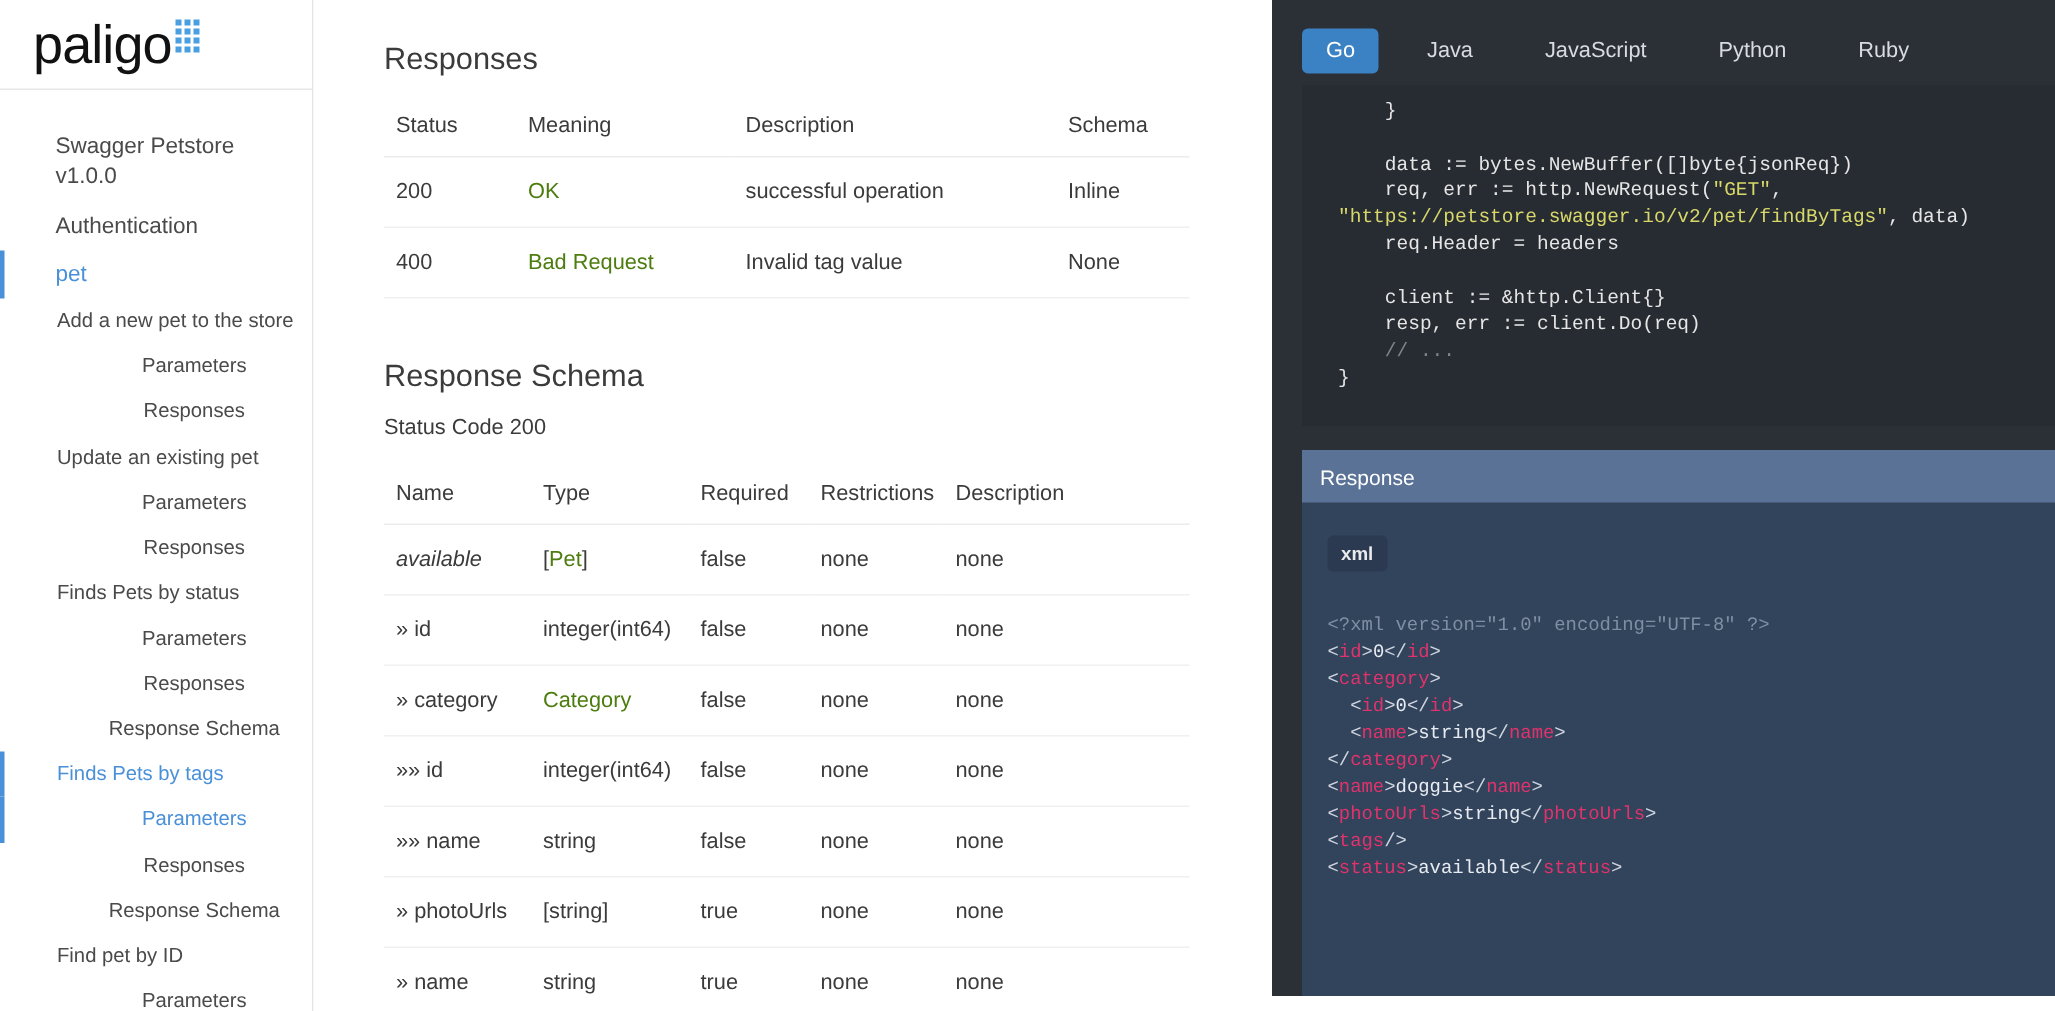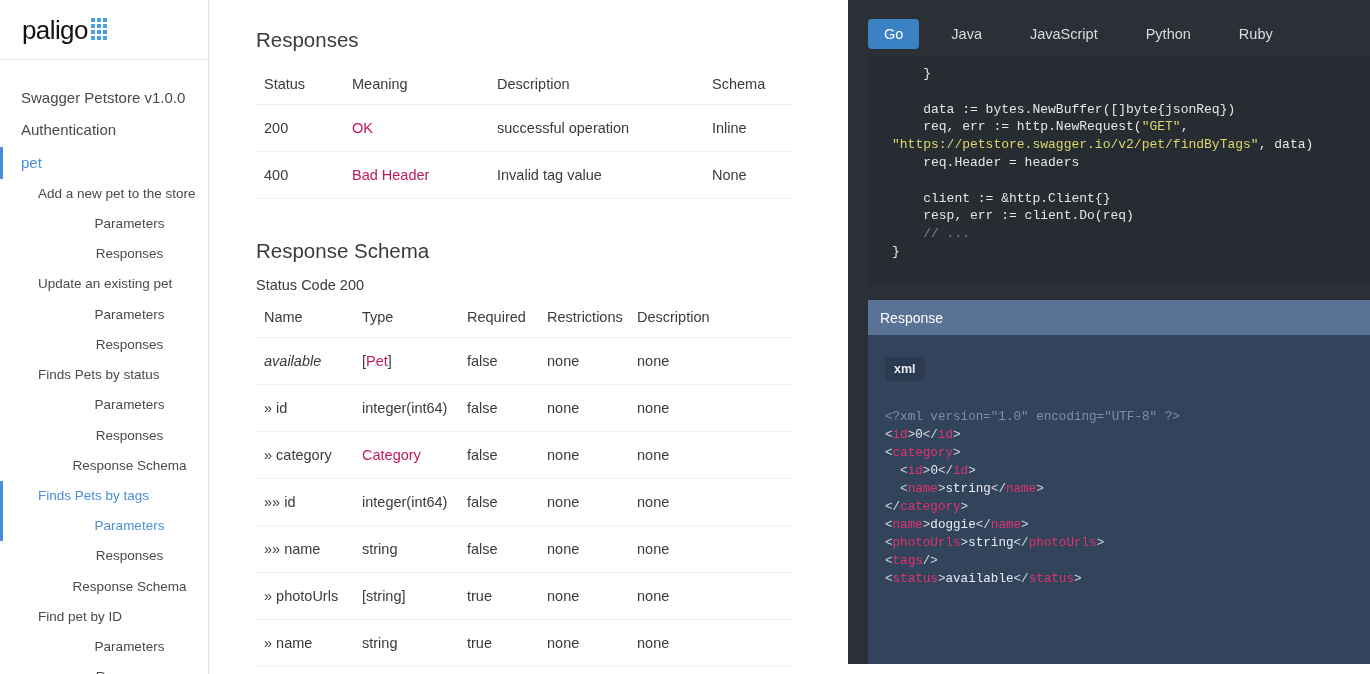--- a/index.html
+++ b/index.html
@@ -21,21 +21,21 @@
     overflow: hidden;
   }
   .logo-wrap {
     height: 60px;
     border-bottom: 1px solid #e8e8e8;
     display: flex; align-items: center;
     padding-left: 22px;
   }
   .logo { display: flex; align-items: flex-start; }
   .logo-text {
-    font-size: 26px;
+    font-size: 36px;
     color: #111111;
     letter-spacing: -0.6px;
     line-height: 1;
     font-weight: 400;
   }
   .logo-grid {
     display: grid;
     grid-template-columns: repeat(3, 4px);
     grid-auto-rows: 4px;
     gap: 2px;
@@ -47,21 +47,21 @@
   .nav { padding-top: 22px; }
   .nav-item {
     font-size: 14.5px;
     color: #4a4a4a;
     line-height: 1.35;
     padding: 6px 10px 6px 18px;
     border-left: 3px solid transparent;
     cursor: pointer;
     white-space: normal;
   }
-  .nav-item.lvl0 { padding-left: 18px; font-size: 15px; }
+  .nav-item.lvl0 { padding-left: 34px; font-size: 15px; }
   .nav-item.lvl1 { padding-left: 35px; font-size: 13.5px; }
   .nav-item.lvl2 { padding-left: 58px; font-size: 13.5px; text-align: center; }
   .nav-item.active { color: #4a90d9; border-left-color: #4a90d9; }
   .nav-item.active-child { color: #4a90d9; border-left-color: #4a90d9; }
 
   
   .main {
     flex: 1 1 auto;
     height: 674px;
     background: #ffffff;
@@ -71,21 +71,21 @@
   }
   .section-title {
     font-size: 20.5px;
     font-weight: 400;
     color: #3b3b3b;
     margin-bottom: 14px;
   }
   .sub-title {
     font-size: 14.5px;
     color: #3b3b3b;
-    margin-bottom: 6px;
+    margin-bottom: 18px;
   }
   table.doc {
     width: 100%;
     border-collapse: collapse;
     table-layout: fixed;
   }
   table.doc th {
     text-align: left;
     font-size: 14.5px;
     font-weight: 400;
@@ -94,21 +94,21 @@
     border-bottom: 1px solid #ececec;
   }
   table.doc td {
     font-size: 14.5px;
     color: #3b3b3b;
     padding: 15px 8px;
     border-bottom: 1px solid #f0f0f0;
     vertical-align: middle;
   }
   table.doc a, .lnk {
-    color: #be185d;
+    color: #4d7c0f;
     text-decoration: none;
     cursor: pointer;
   }
   .italic { font-style: italic; }
   .gap { height: 40px; }
 
   
   .t-resp col.c1 { width: 88px; }
   .t-resp col.c2 { width: 145px; }
   .t-resp col.c3 { width: 215px; }
@@ -279,21 +279,21 @@
         </thead>
       <tbody id="resp-body">
           <tr>
             <td>200</td>
             <td><span class="lnk">OK</span></td>
             <td>successful operation</td>
             <td>Inline</td>
           </tr>
           <tr>
             <td>400</td>
-            <td><span class="lnk">Bad Header</span></td>
+            <td><span class="lnk">Bad Request</span></td>
             <td>Invalid tag value</td>
             <td>None</td>
           </tr>
         </tbody>
     </table>
 
     <div class="gap"></div>
 
     <h2 class="section-title">Response Schema</h2>
     <div class="sub-title">Status Code 200</div>

